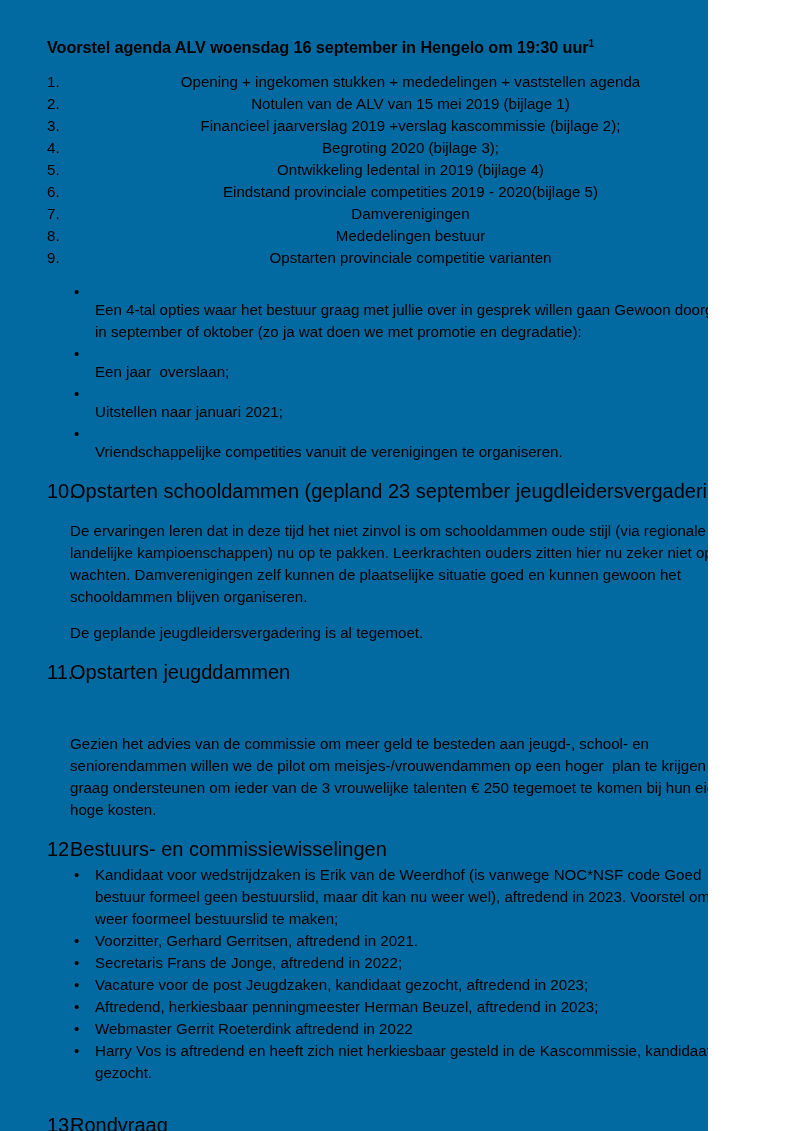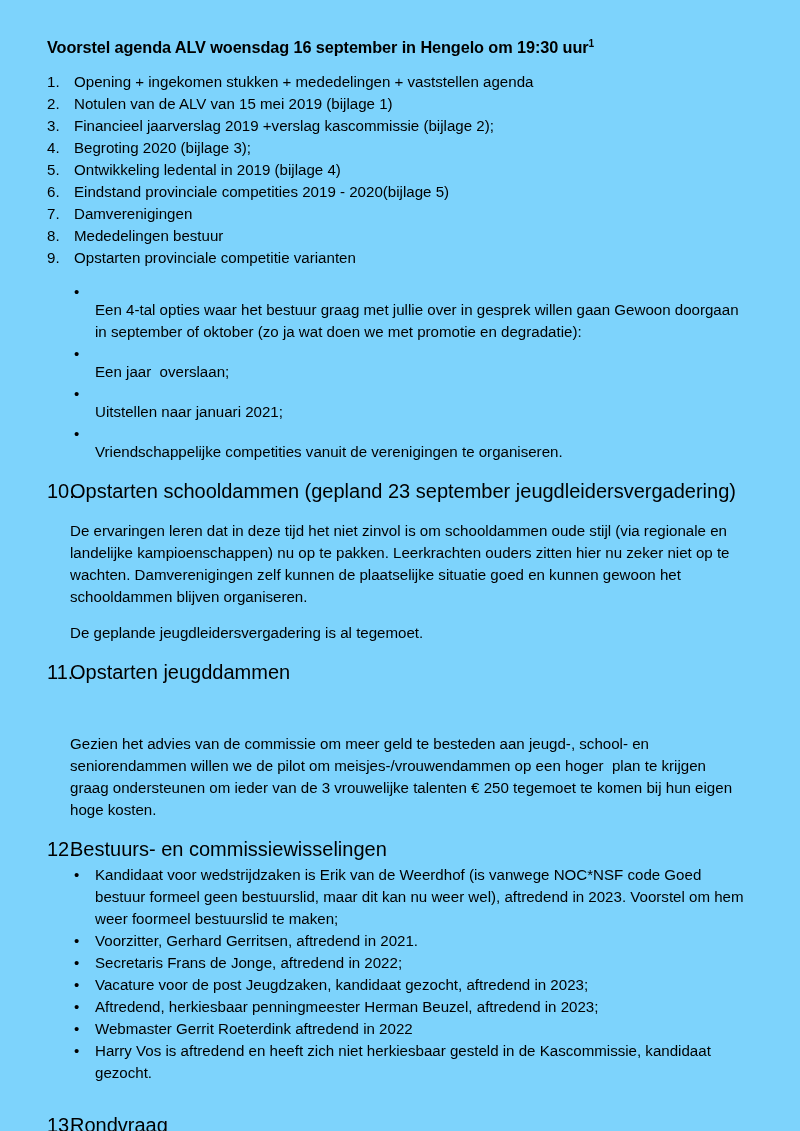--- a/index.html
+++ b/index.html
@@ -7,23 +7,23 @@
     margin: 0;
     padding: 0;
     background: #ffffff;
   }
   body {
     font-family: "Liberation Sans", sans-serif;
     color: #000000;
   }
   .page {
     position: relative;
-    width: 800px;
+    width: 708px;
     height: 1131px;
-    background: #7dd3fc;
+    background: #0369a1;
     box-sizing: border-box;
     overflow: hidden;
   }
   .content {
     position: absolute;
     left: 47px;
     top: 38px;
     width: 700px;
   }
 
@@ -56,20 +56,21 @@
     align-items: flex-start;
     margin: 0;
   }
   .num-list .marker {
     flex: 0 0 auto;
     width: 27px;
     text-align: left;
   }
   .num-list .item-text {
     flex: 1 1 auto;
+    text-align: center;
   }
 
   
   .bullet-list {
     list-style: none;
     margin: 0;
     padding: 0;
     font-size: 15.1px;
     line-height: 1.455;
   }

